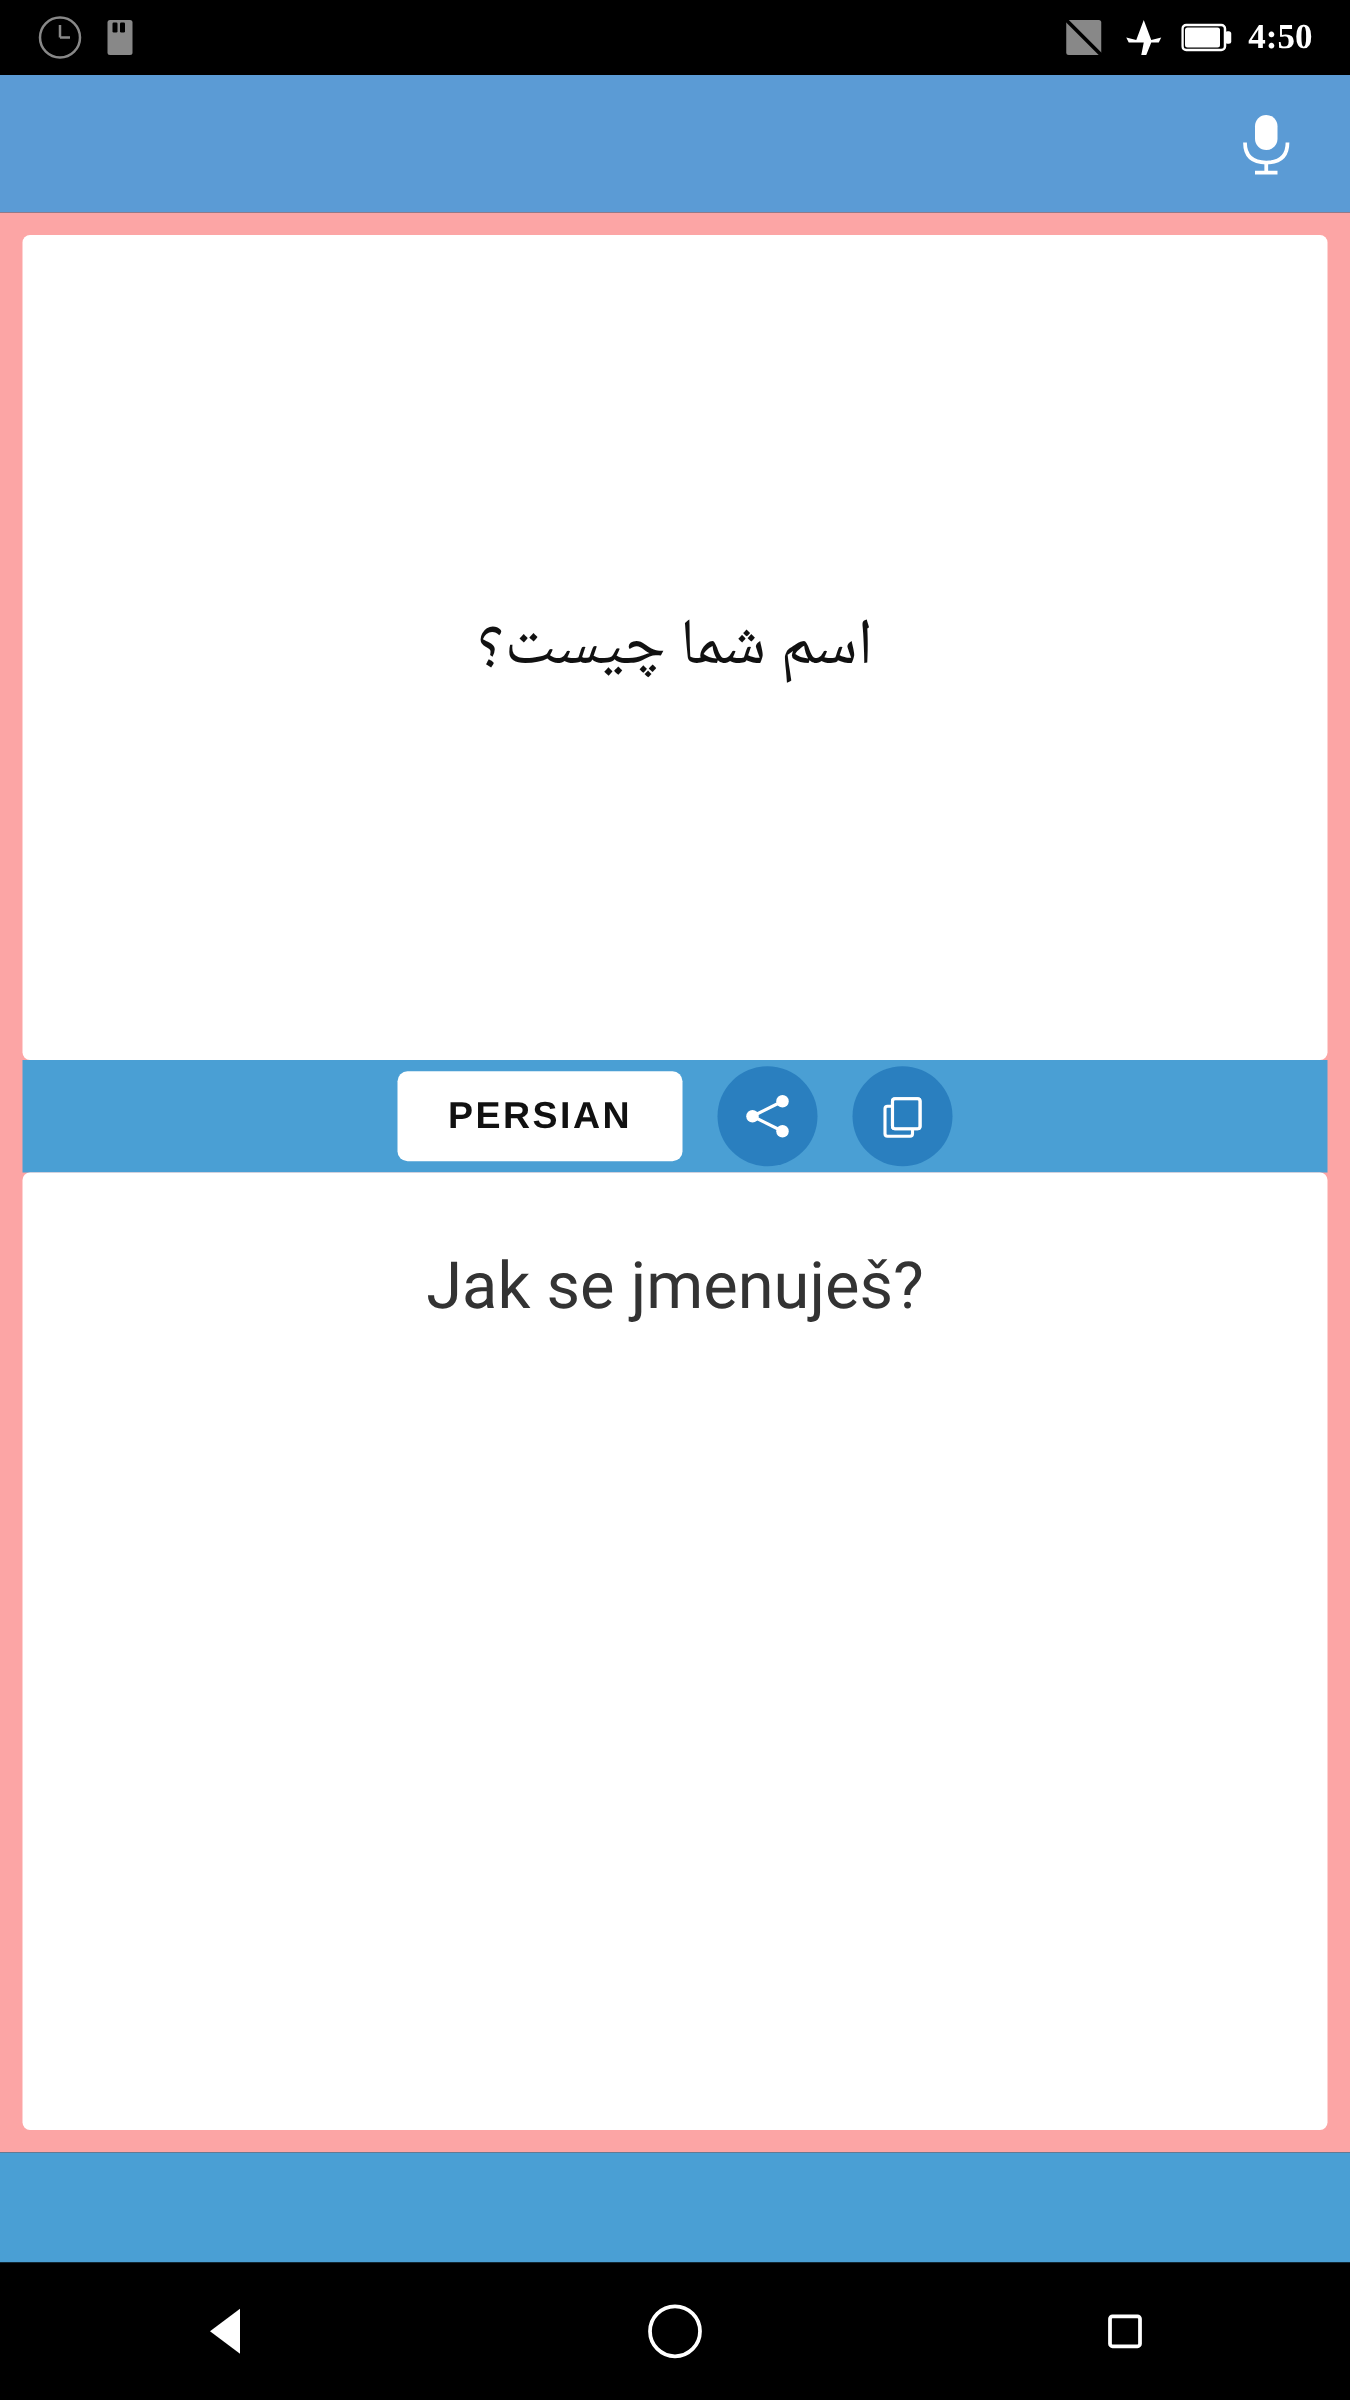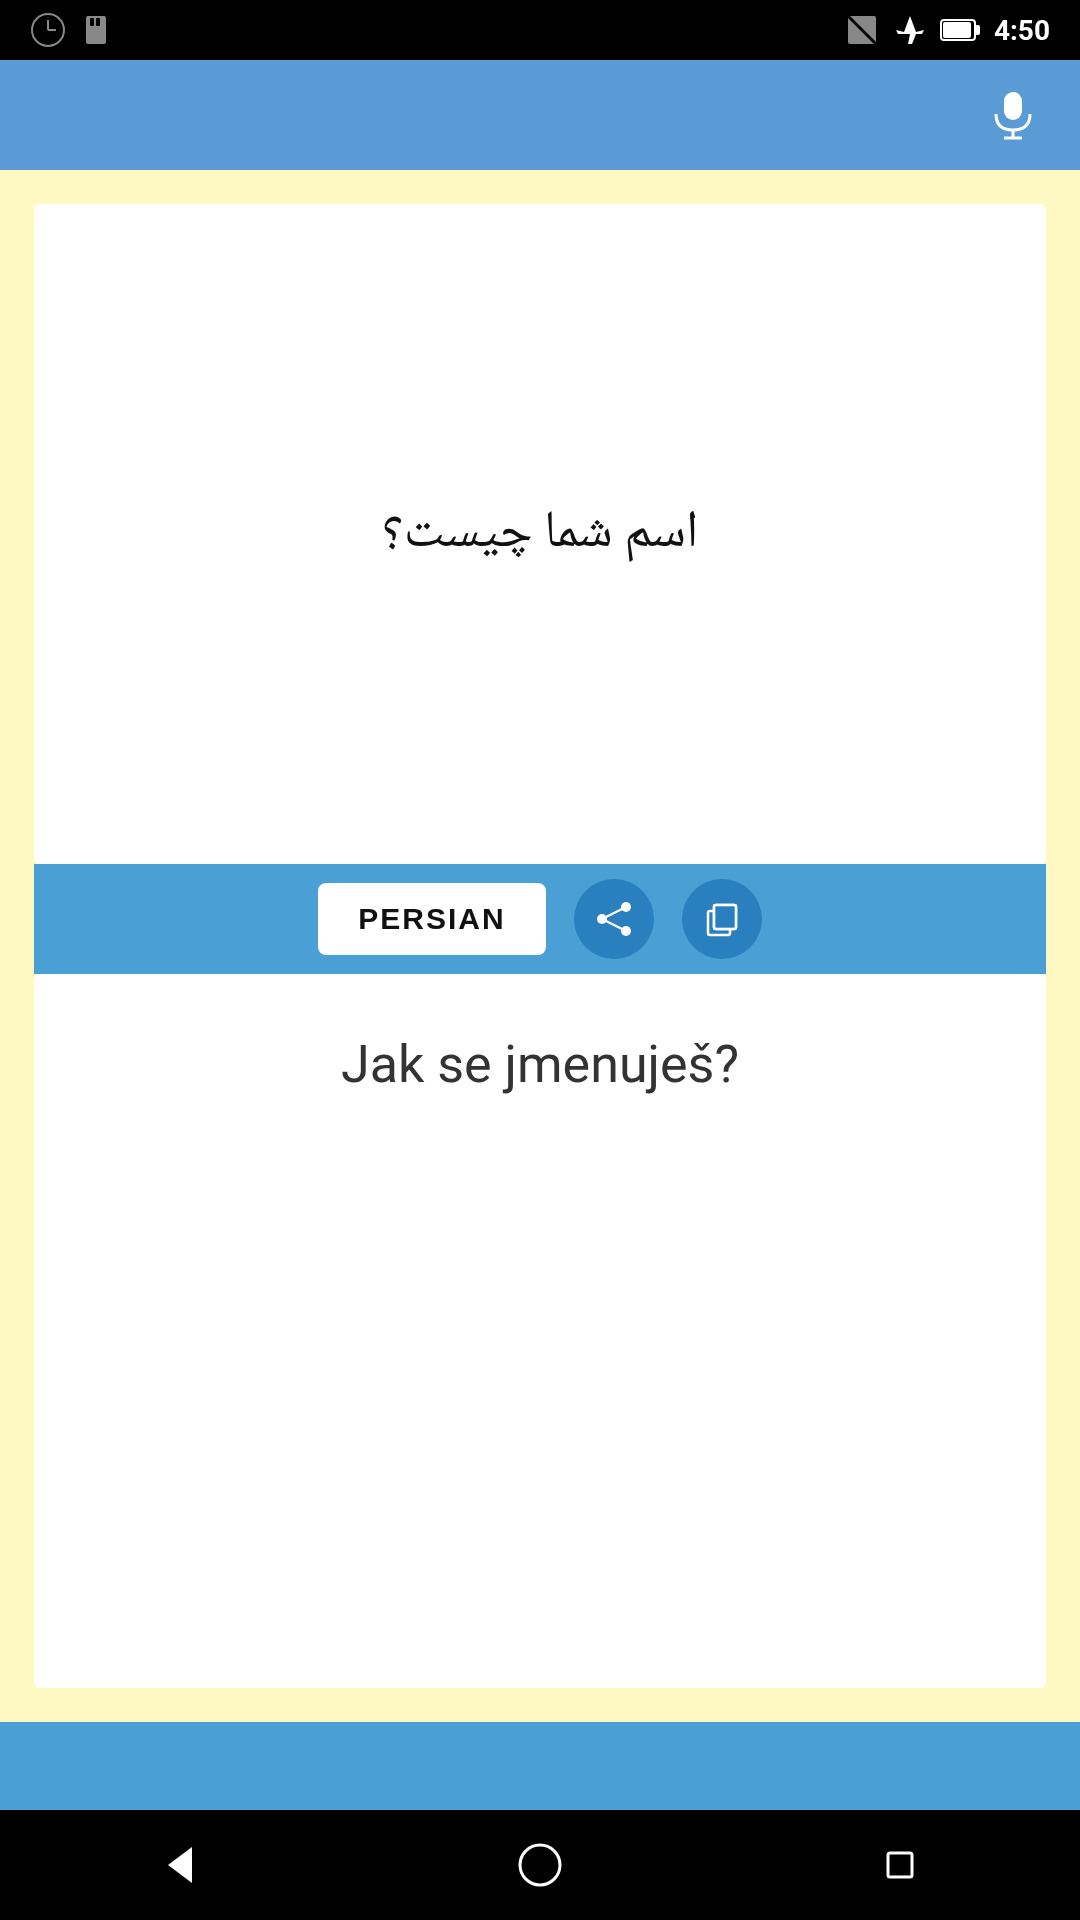--- a/index.html
+++ b/index.html
@@ -17,20 +17,21 @@
 
     
     .status-bar {
       height: 60px;
       background: #000;
       display: flex;
       align-items: center;
       justify-content: space-between;
       padding: 0 30px;
       flex-shrink: 0;
+      font-family: Liberation Serif, serif;
     }
     .status-left {
       display: flex;
       align-items: center;
       gap: 12px;
     }
     .status-right {
       display: flex;
       align-items: center;
       gap: 12px;
@@ -50,24 +51,24 @@
       display: flex;
       align-items: center;
       justify-content: flex-end;
       padding: 0 40px;
       flex-shrink: 0;
     }
 
     
     .main-content {
       flex: 1;
-      background: #fef9c3;
+      background: #fca5a5;
       display: flex;
       flex-direction: column;
-      padding: 34px;
+      padding: 18px;
       gap: 0;
     }
 
     
     .source-panel {
       background: #fff;
       border-radius: 6px;
       flex: 0 0 660px;
       display: flex;
       align-items: center;
@@ -78,21 +79,21 @@
       font-size: 52px;
       color: #111;
       text-align: center;
       direction: rtl;
       font-family: 'Noto Naskh Arabic', 'Arial', sans-serif;
     }
 
     
     .toolbar {
       background: #4a9fd4;
-      height: 110px;
+      height: 90px;
       display: flex;
       align-items: center;
       justify-content: center;
       gap: 28px;
       flex-shrink: 0;
     }
     .lang-button {
       background: #fff;
       border: none;
       border-radius: 8px;

